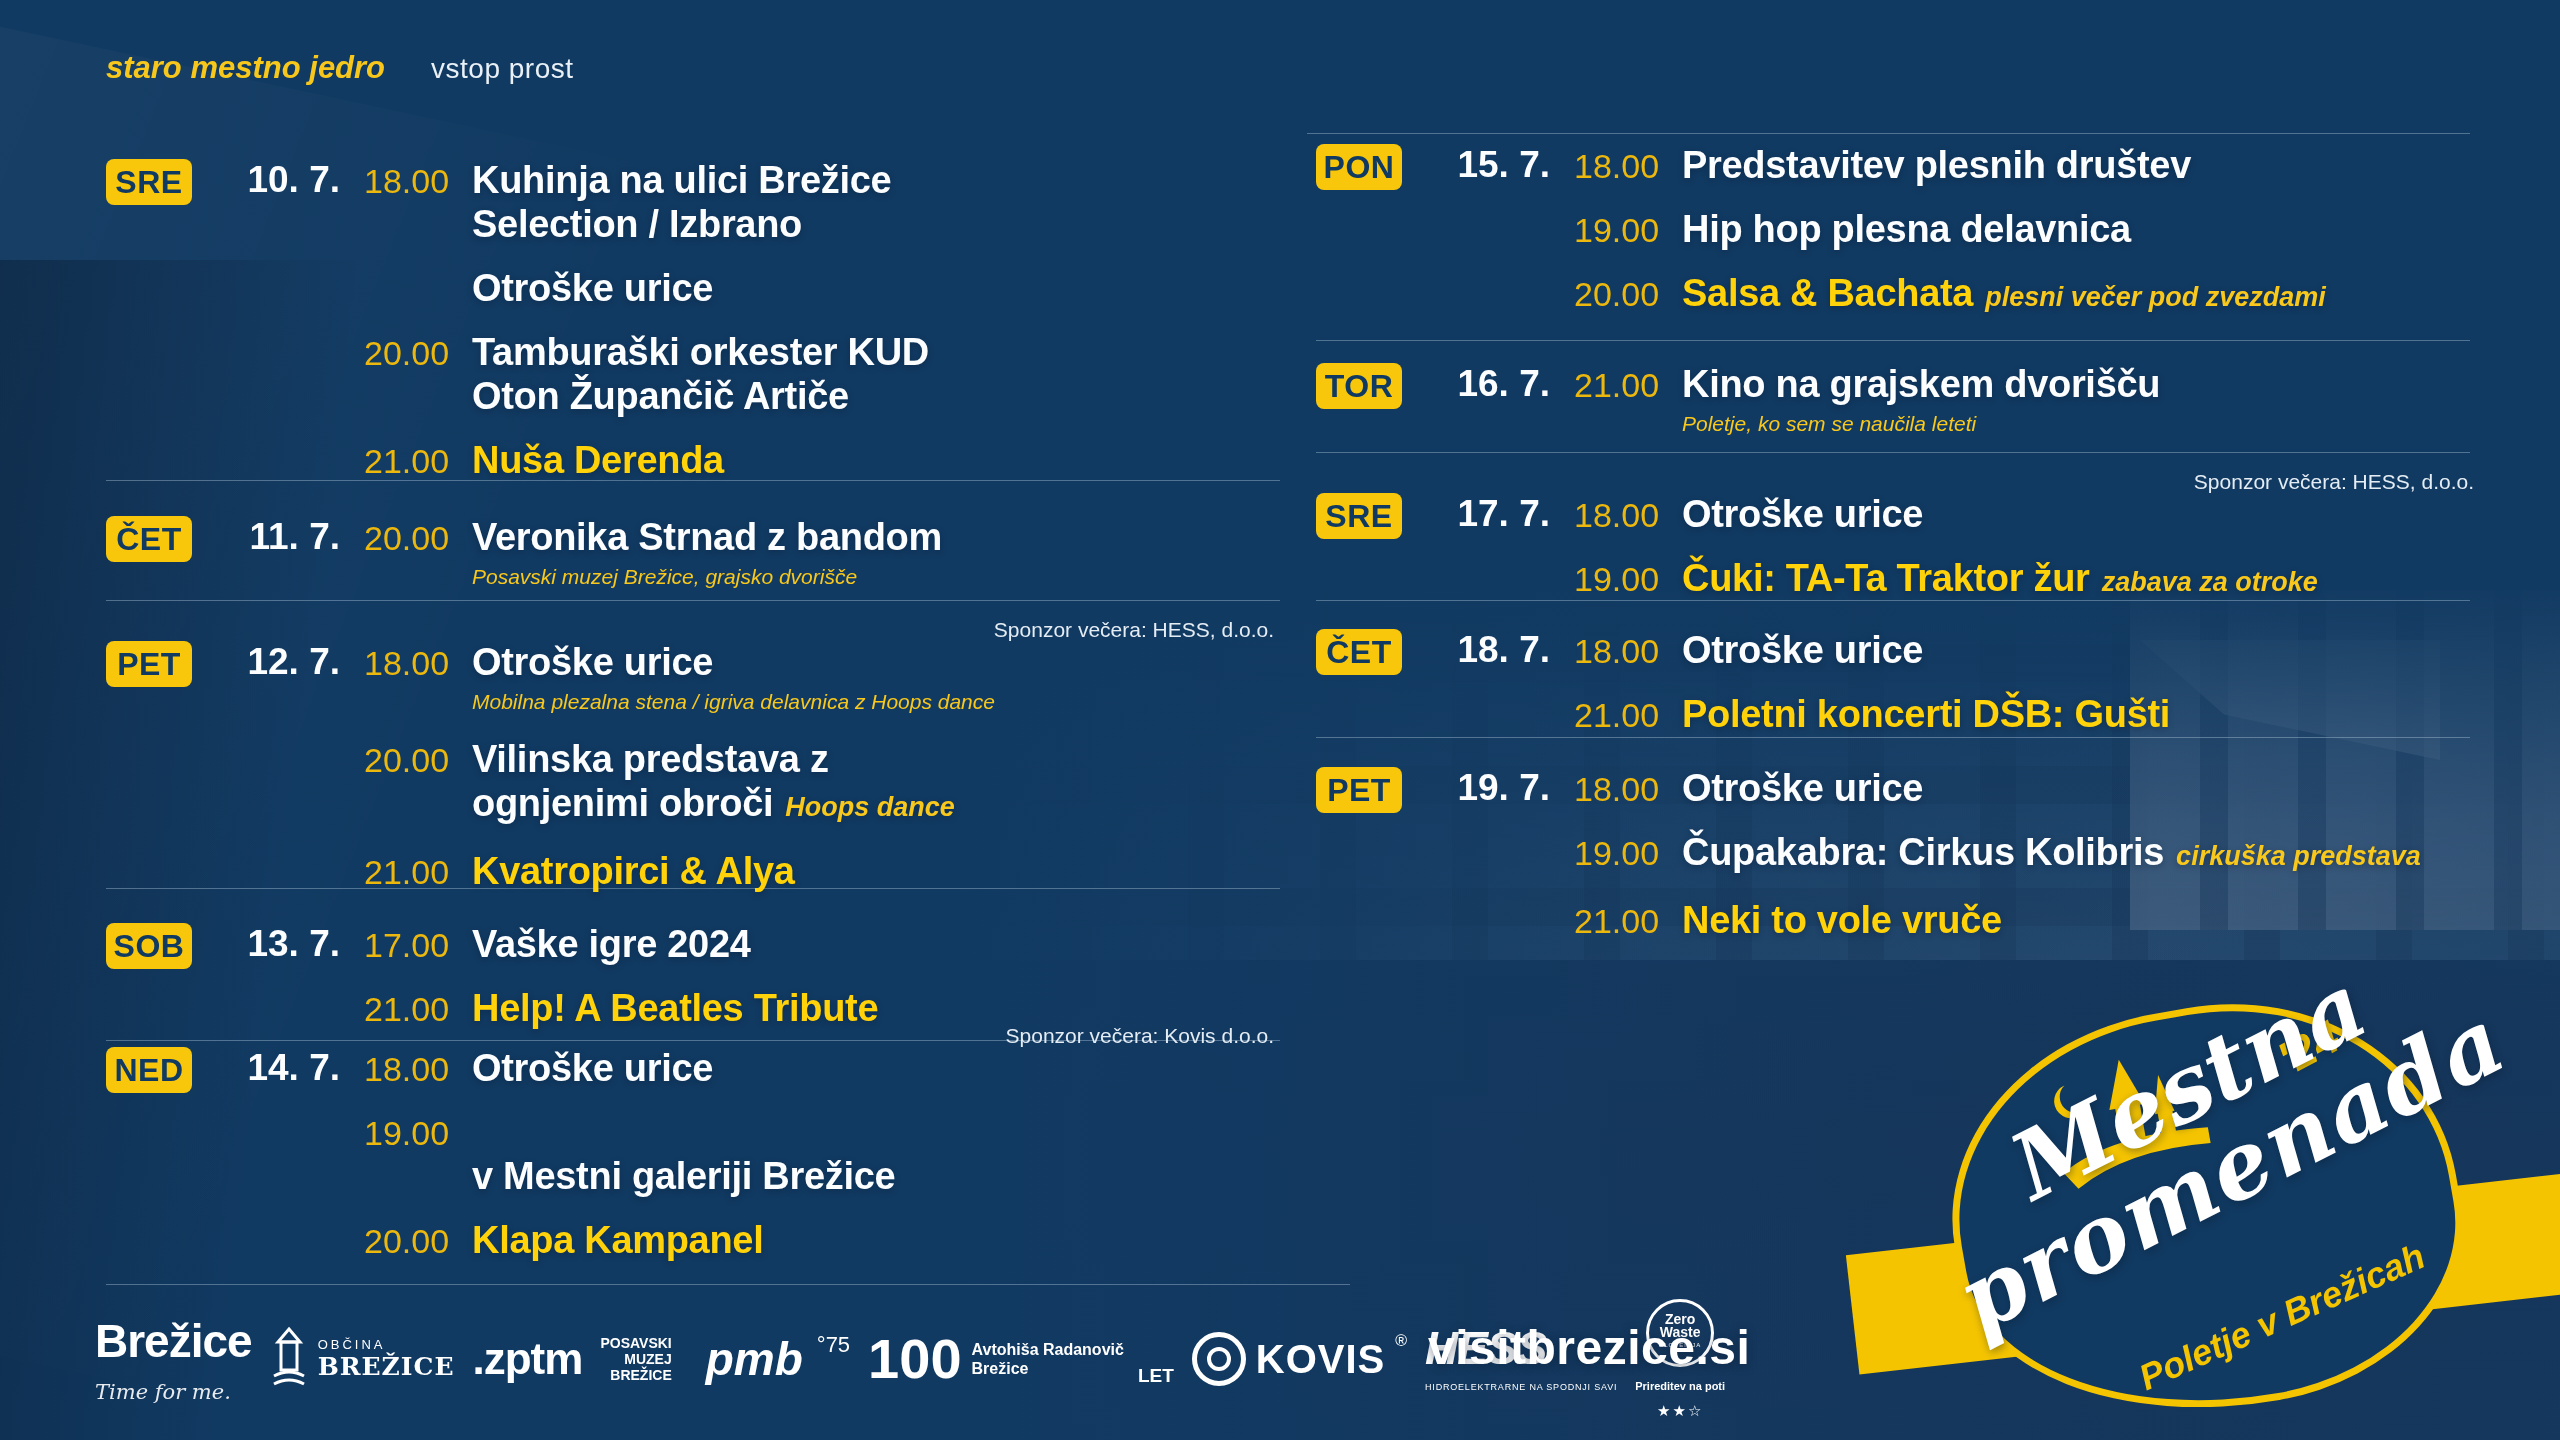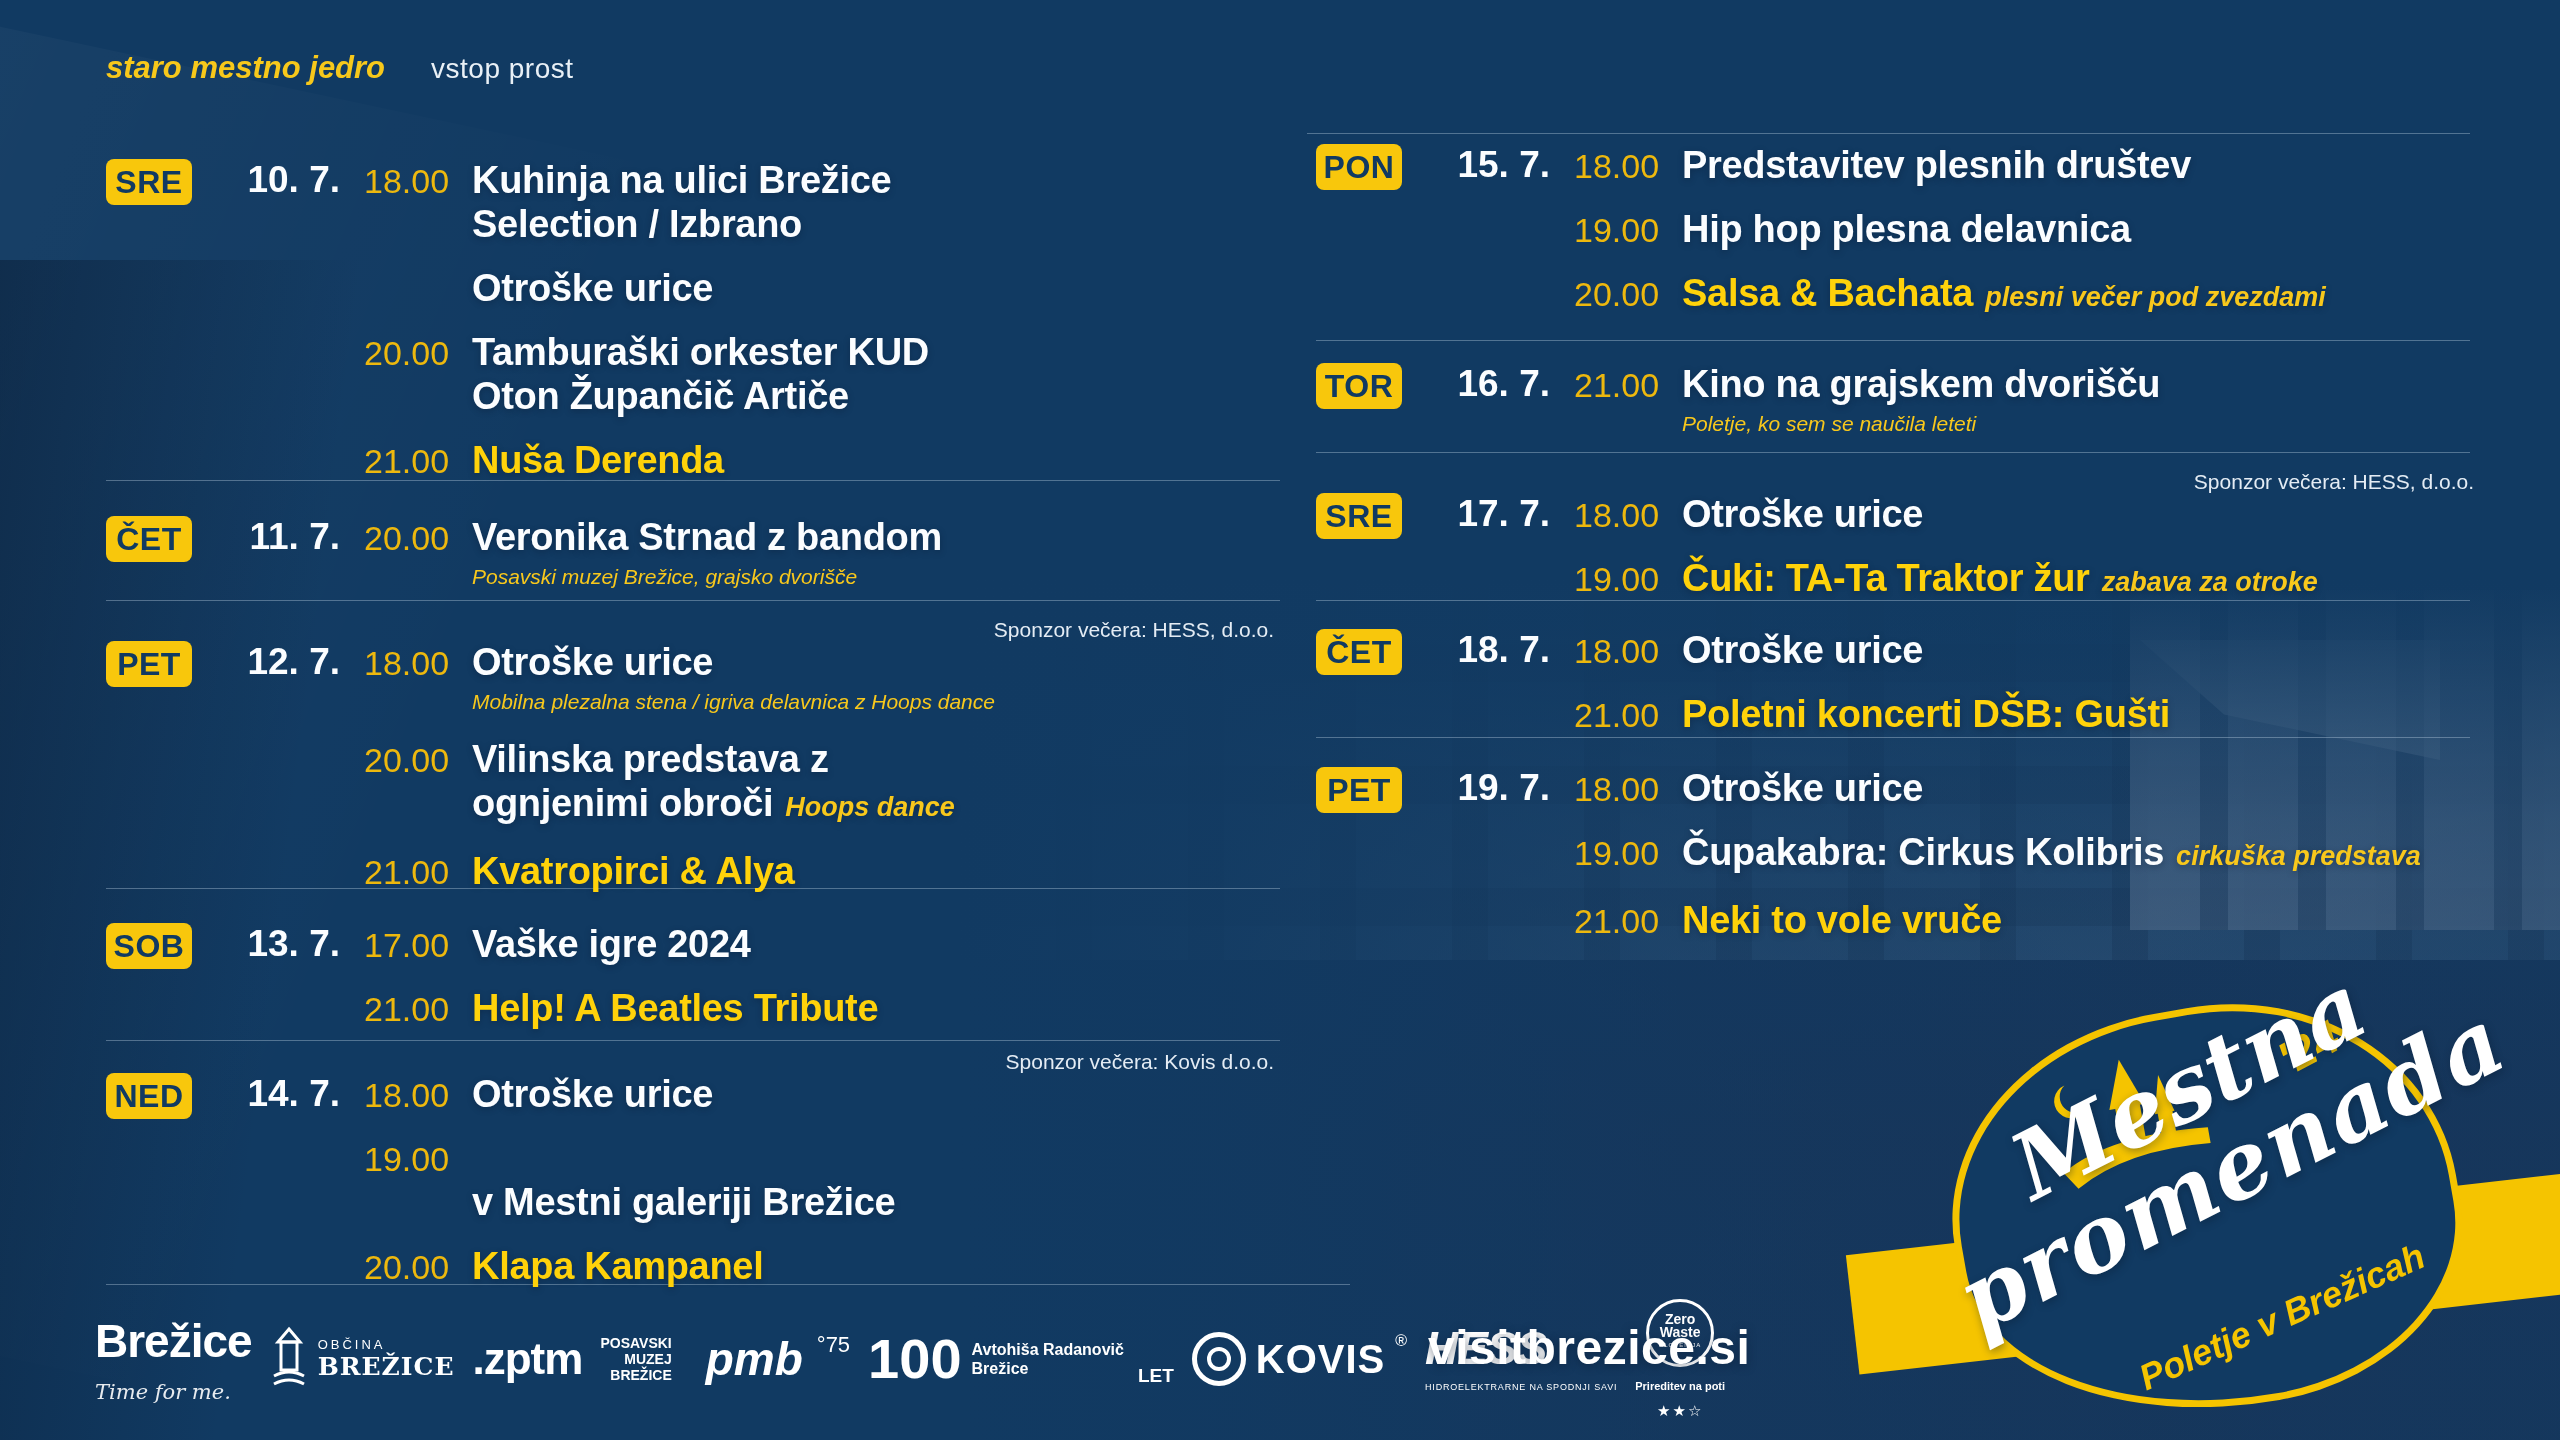--- a/index.html
+++ b/index.html
@@ -220,21 +220,21 @@
           <div class="time">17.00</div>
           <div class="title">Vaške igre 2024</div>
         </div>
         <div class="event">
           <div class="time">21.00</div>
           <div class="title highlight">Help! A Beatles Tribute</div>
         </div>
       </div>
     </section>
 
-    <section class="day-group" style="top:1072px">
+    <section class="day-group" style="top:1046px">
       <div class="sponsor">Sponzor večera: Kovis d.o.o.</div>
       <div class="badge">NED</div>
       <div class="date">14. 7.</div>
       <div class="events">
         <div class="event">
           <div class="time">18.00</div>
           <div class="title">Otroške urice</div>
         </div>
         <div class="event">
           <div class="time">19.00</div>

